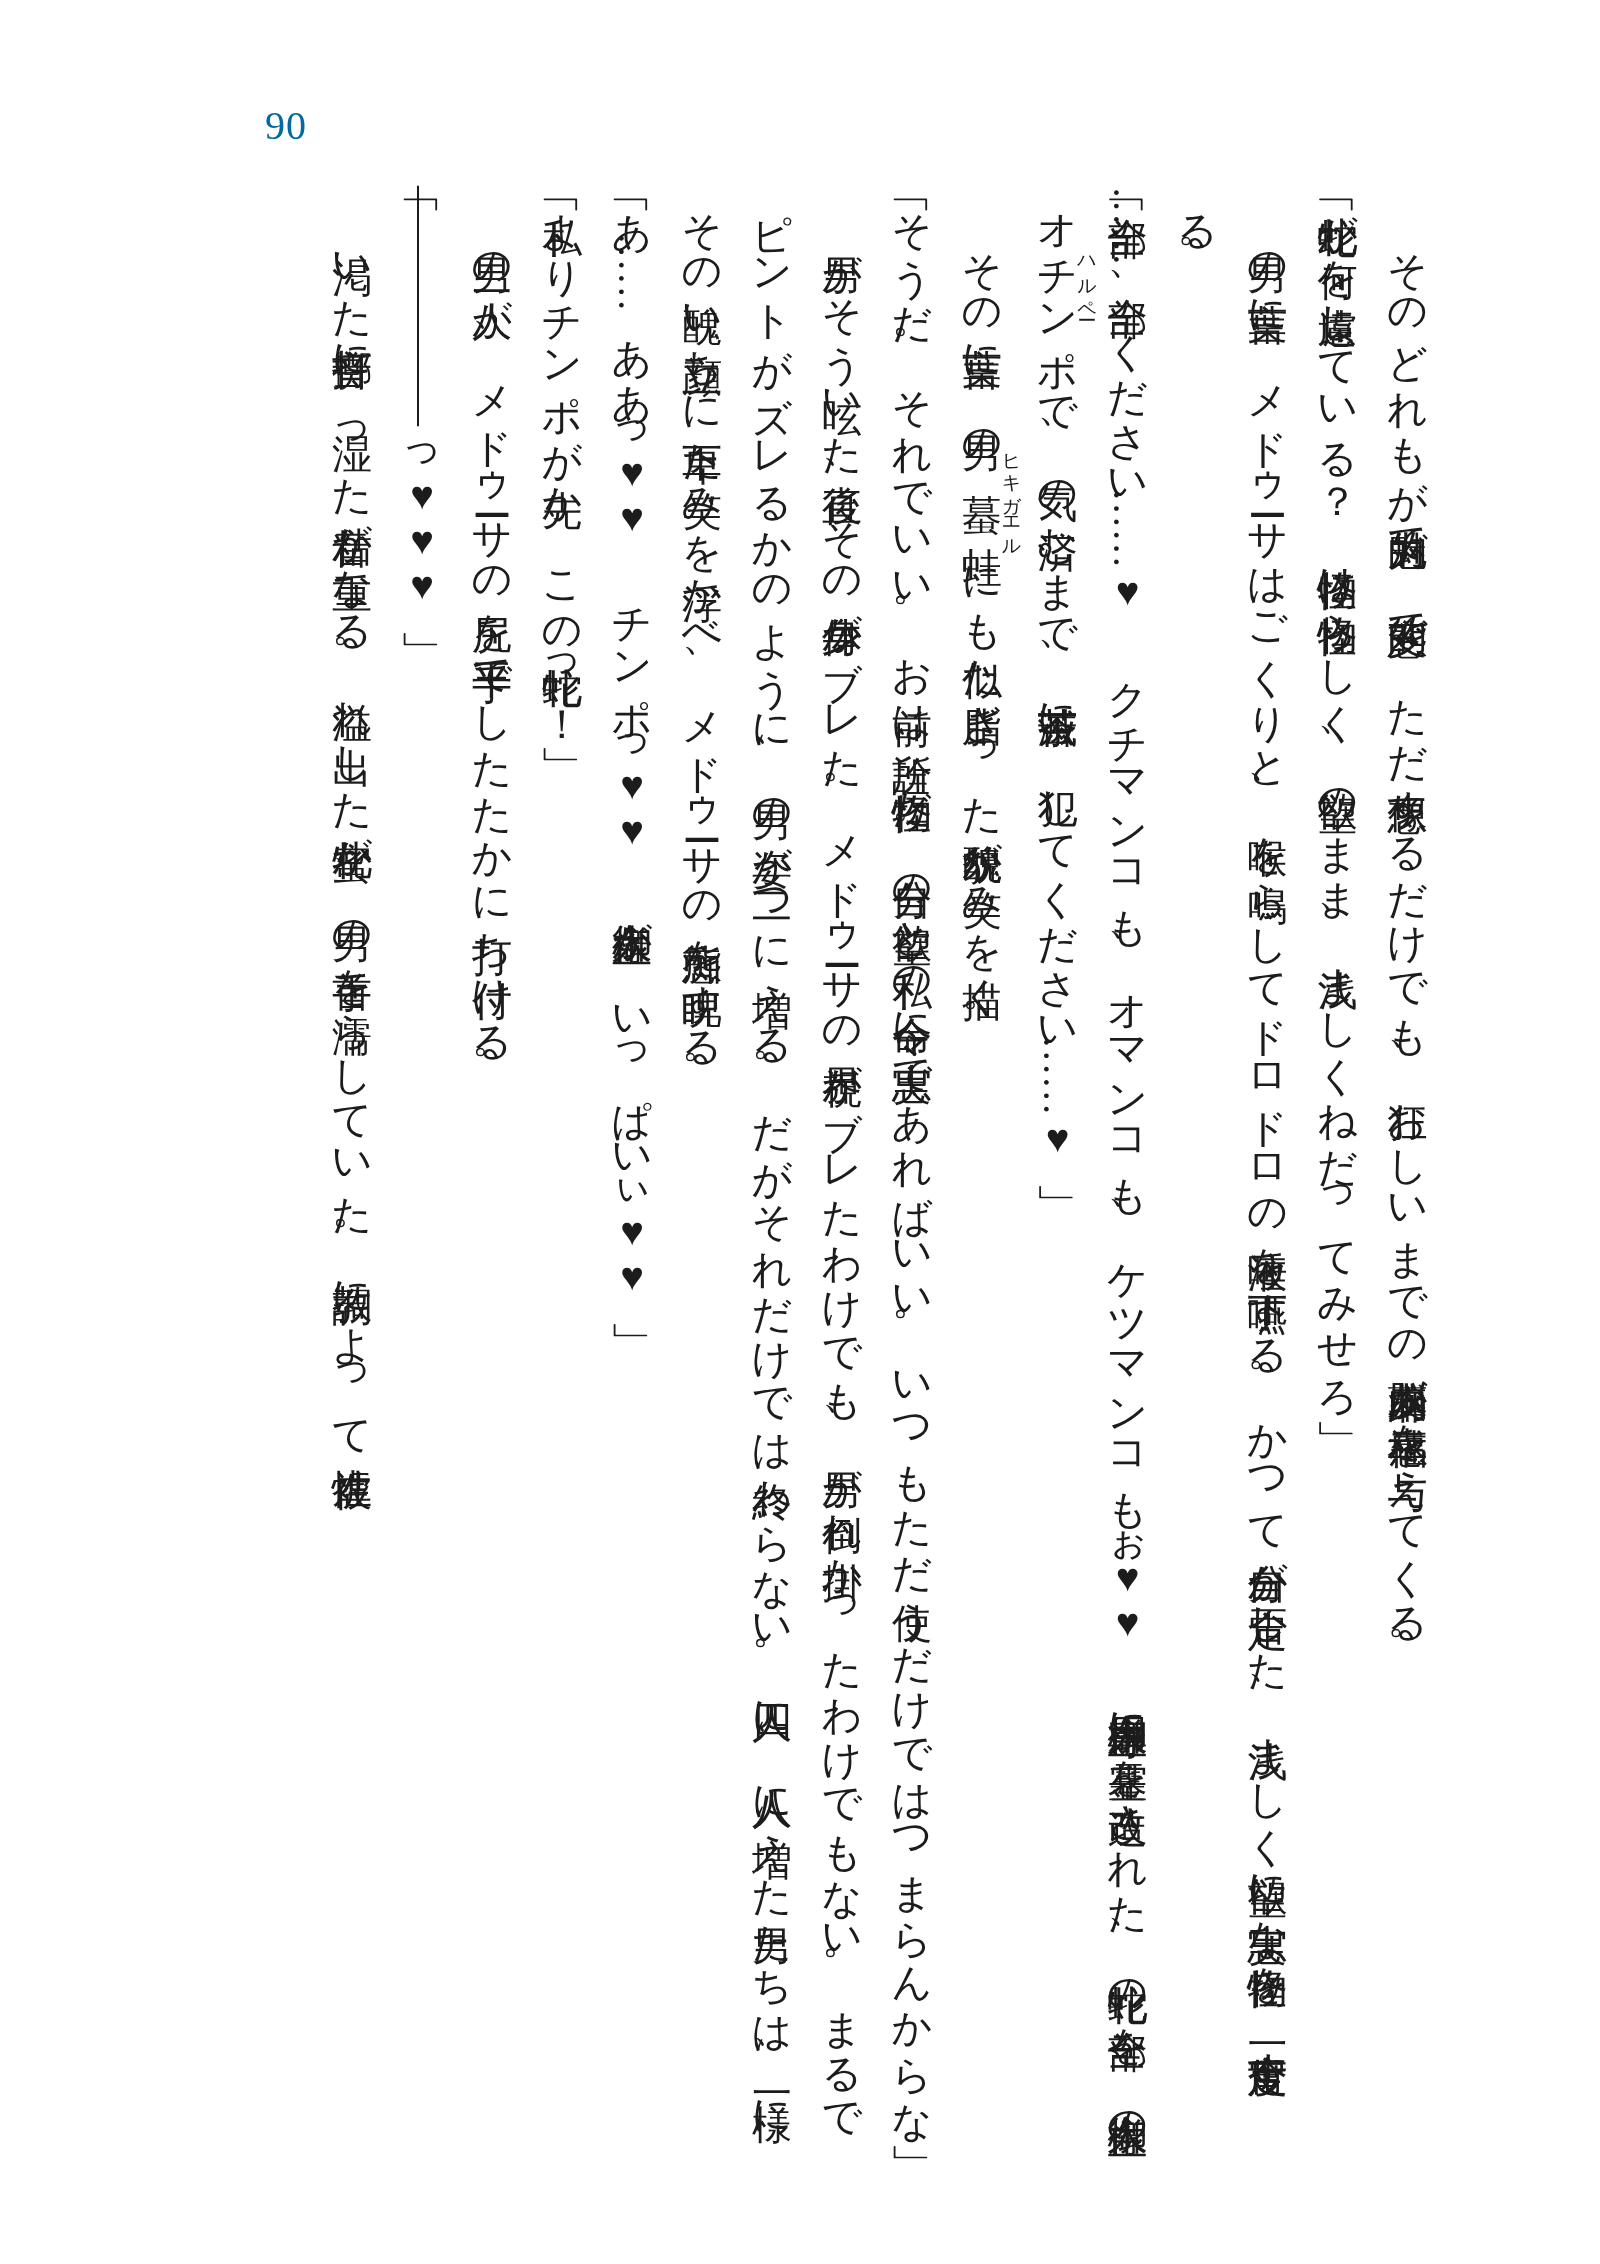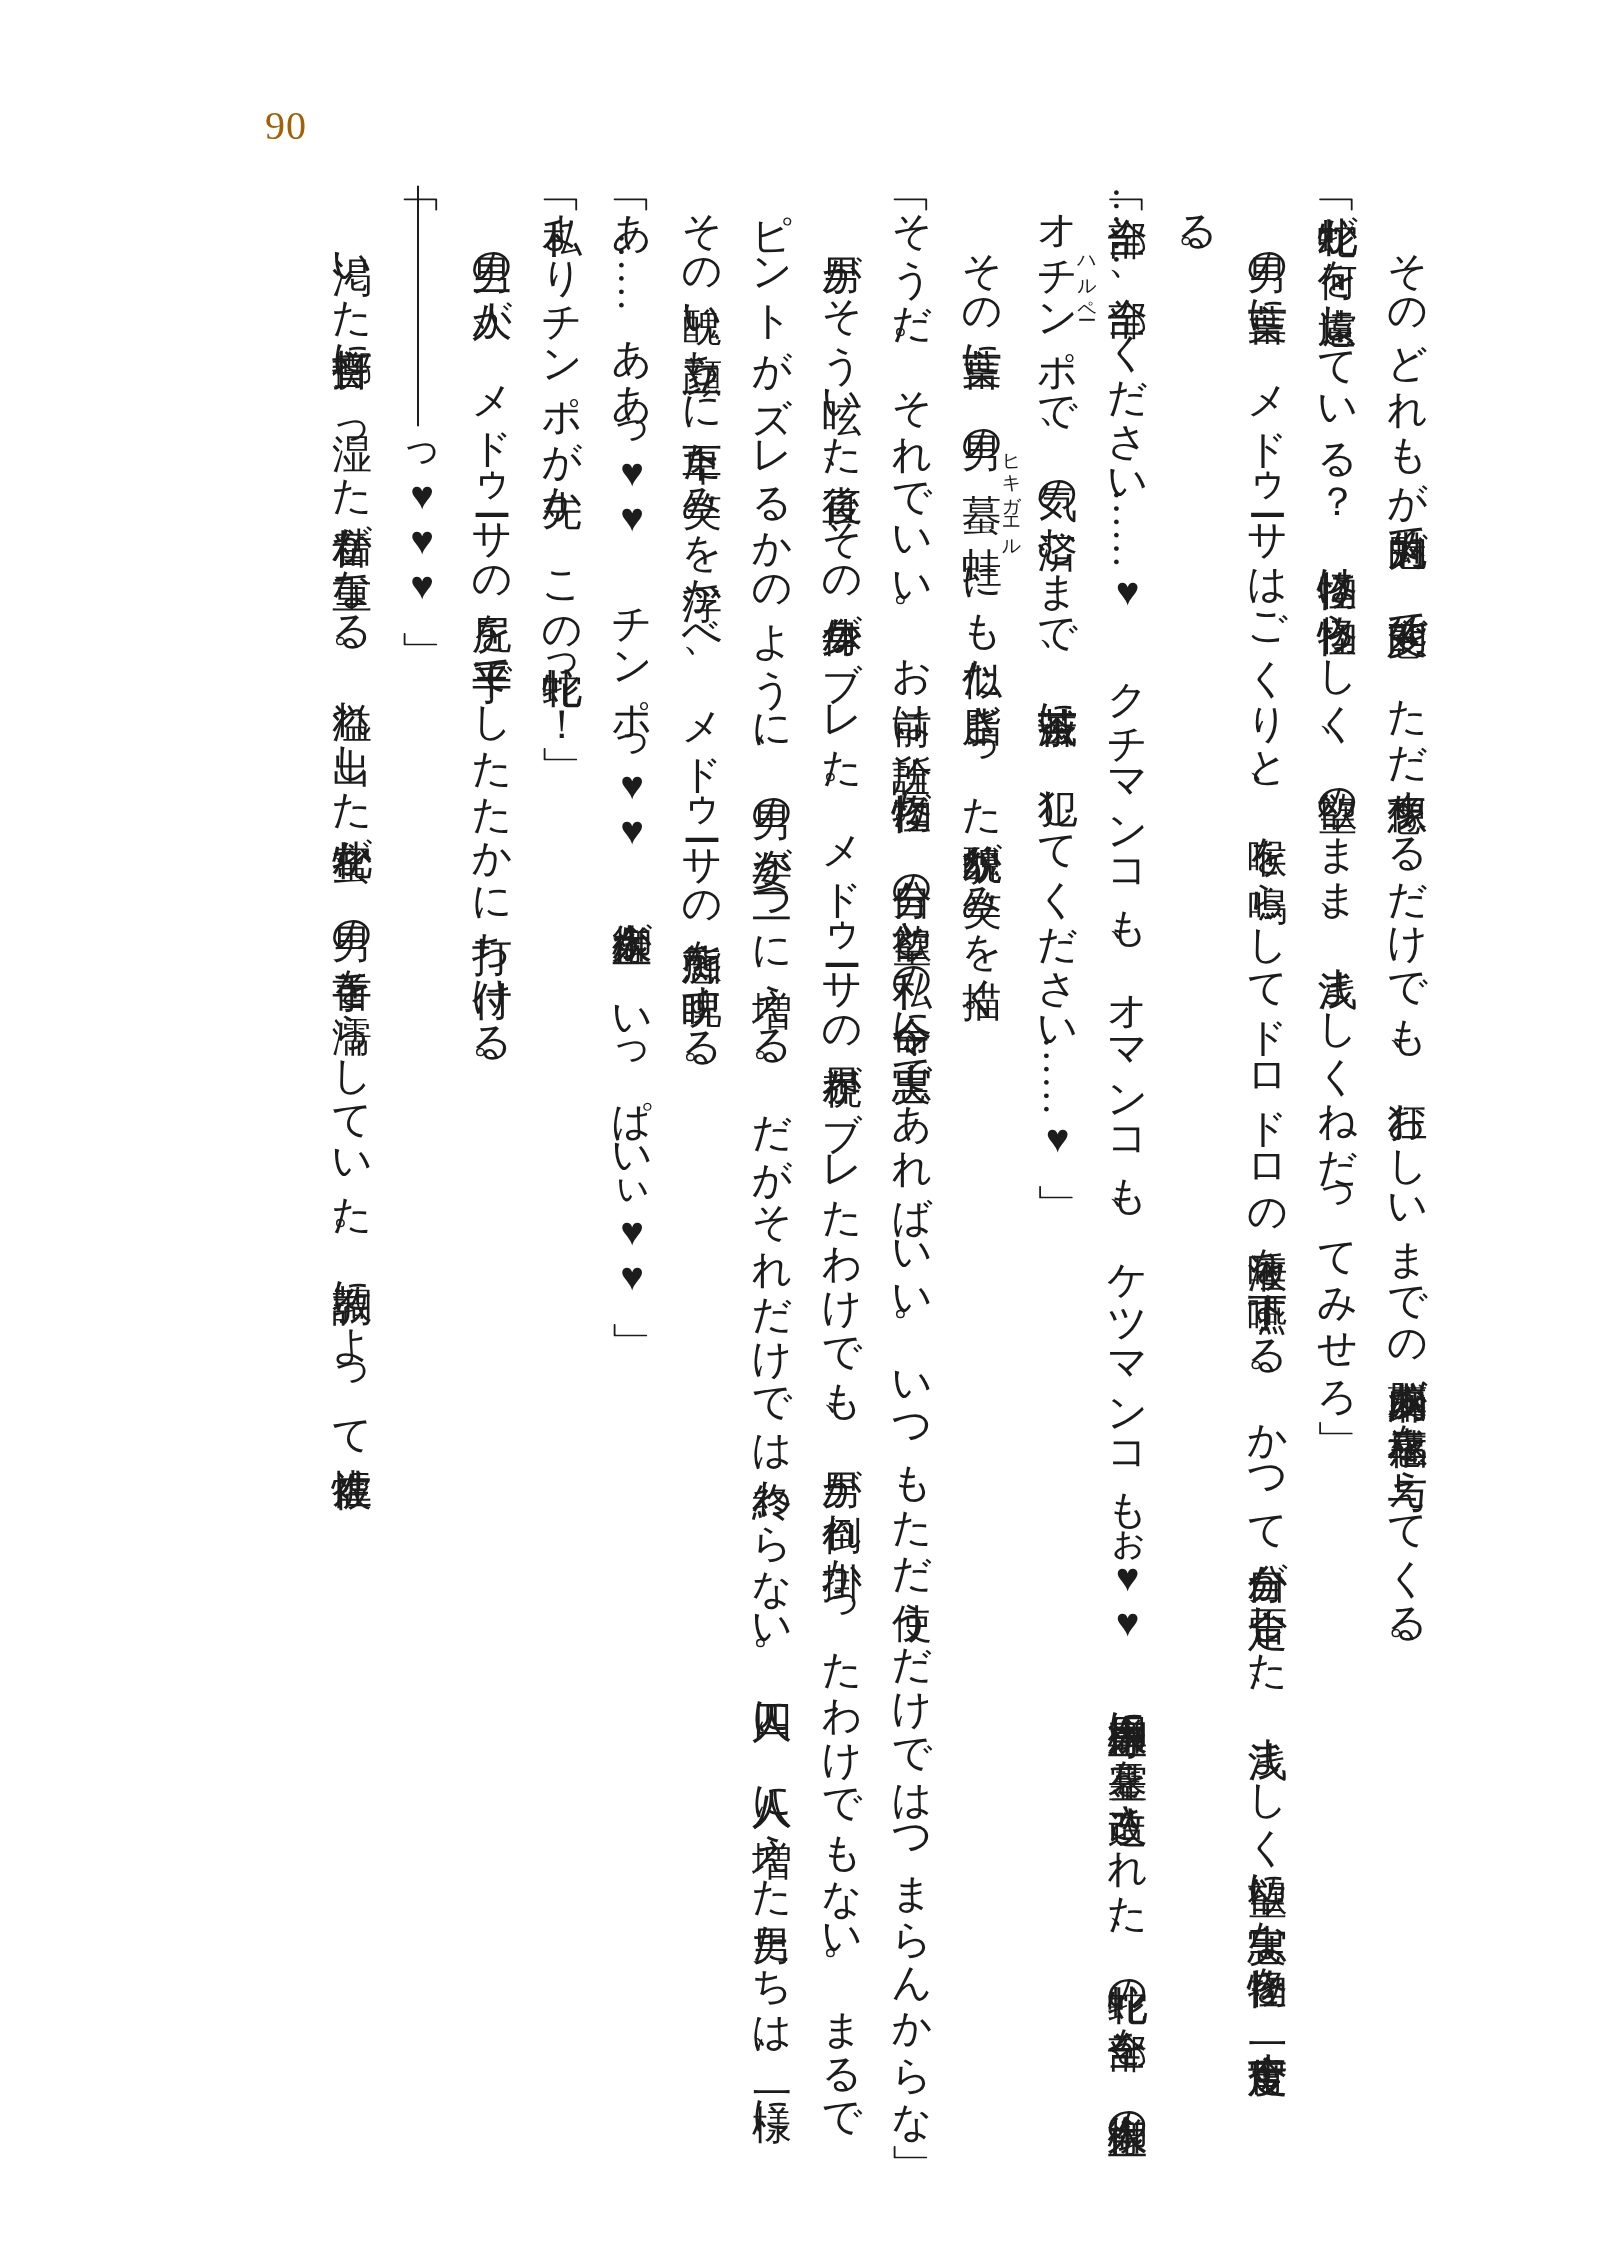--- a/index.html
+++ b/index.html
@@ -18,21 +18,21 @@
     position: absolute;
     inset: 0;
   }
   .page-number {
     position: absolute;
     top: 106px;
     left: 265px;
     font-size: 40px;
     line-height: 1;
     letter-spacing: 1px;
-    color: #a16207;
+    color: #0369a1;
   }
   .text-flow {
     position: absolute;
     top: 186px;
     right: 158px;
     height: 1962px;
     writing-mode: vertical-rl;
     text-orientation: mixed;
     font-size: 40px;
     line-height: 70px;

